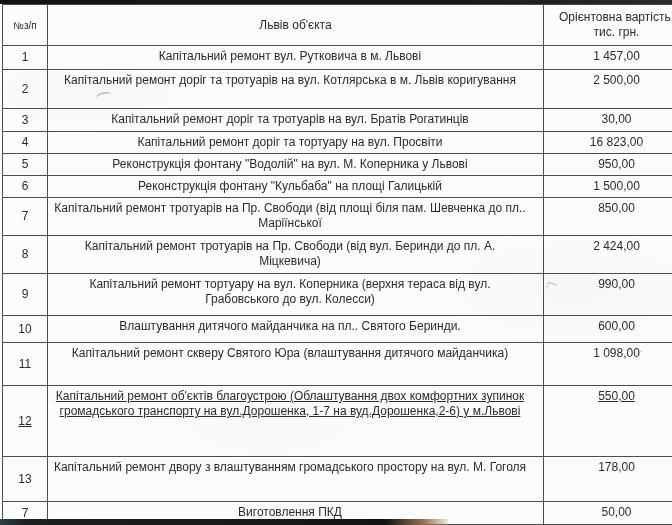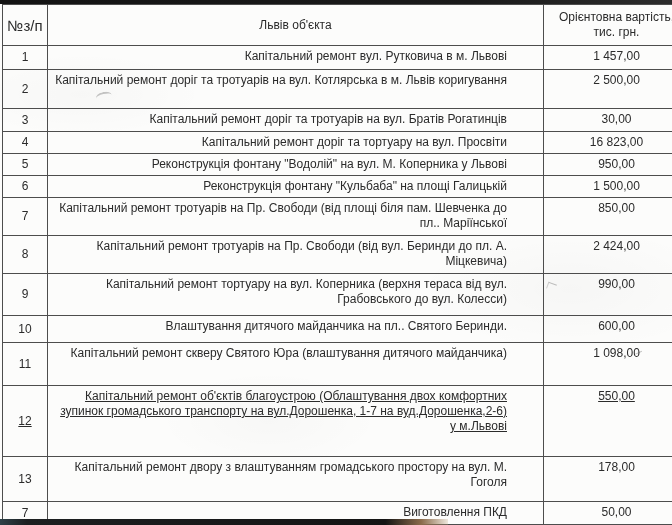--- a/index.html
+++ b/index.html
@@ -51,33 +51,33 @@
   .cost-table th, .cost-table td {
     border: 1px solid #4d4d4d;
     font-weight: normal;
   }
   .cost-table thead th {
     height: 36px;
     vertical-align: middle;
     text-align: center;
     padding: 2px 3px;
   }
-  th.col-num { width: 38px; font-size: 15px; margin-left: 16px; }
+  th.col-num { width: 38px; font-size: 10px; margin-left: 16px; }
   th.col-name { width: 489px; }
   th.col-cost { width: 139px; white-space: pre-line; }
 
   td.col-num {
     text-align: center;
     vertical-align: middle;
     padding: 1px 2px;
   }
   td.col-name {
-    text-align: right;
+    text-align: center;
     vertical-align: top;
-    padding: 3px 36px 3px 5px;
+    padding: 3px 16px 3px 5px;
   }
   td.col-cost {
     text-align: center;
     vertical-align: top;
     padding: 3px 4px;
   }
   
   tbody tr:nth-child(1)  td { height: 17px; }
   tbody tr:nth-child(2)  td { height: 32px; }
   tbody tr:nth-child(3)  td { height: 16px; }

